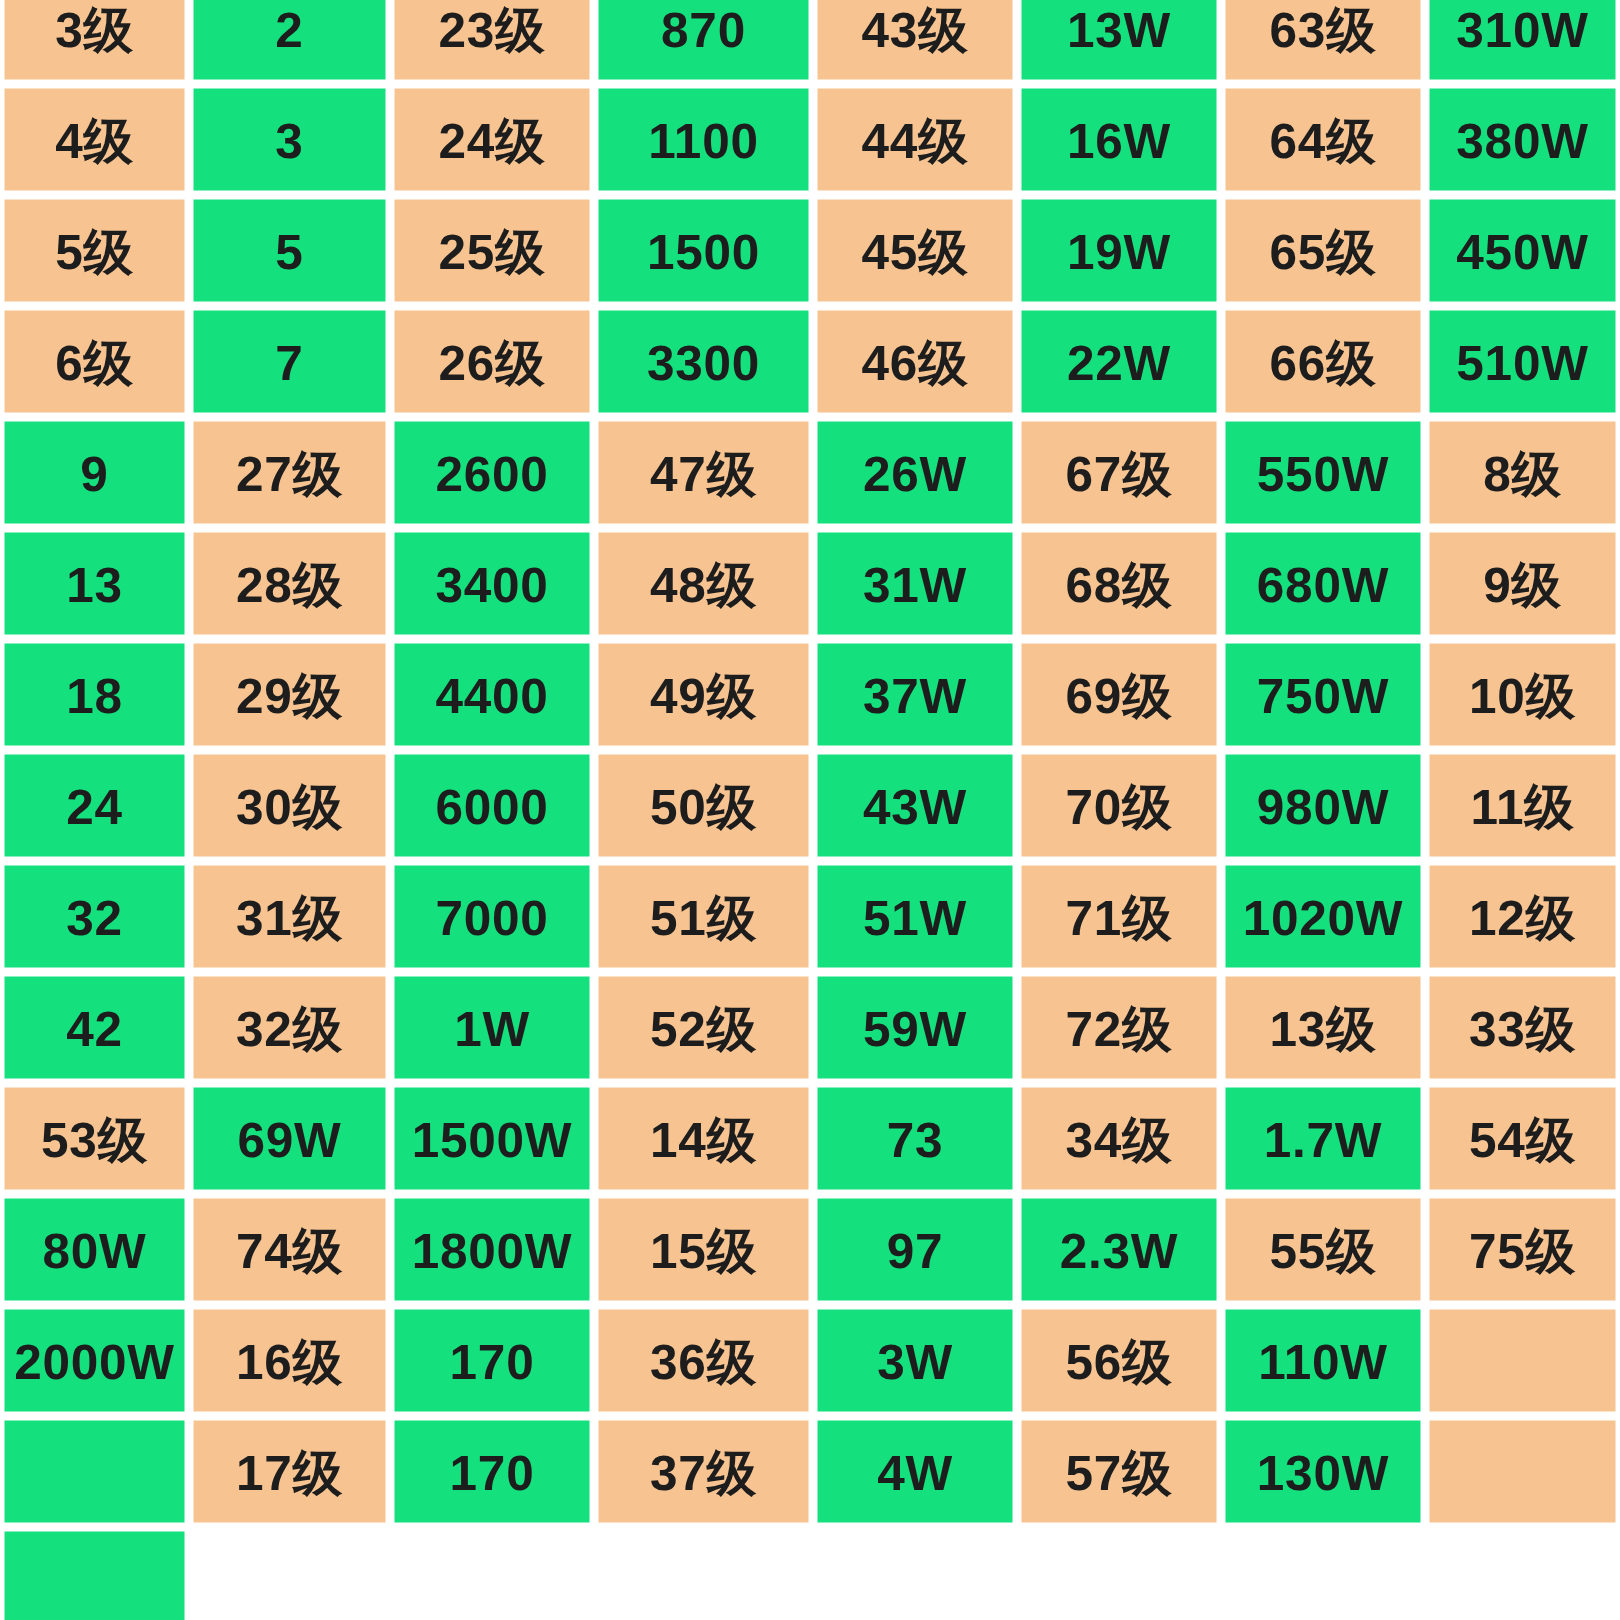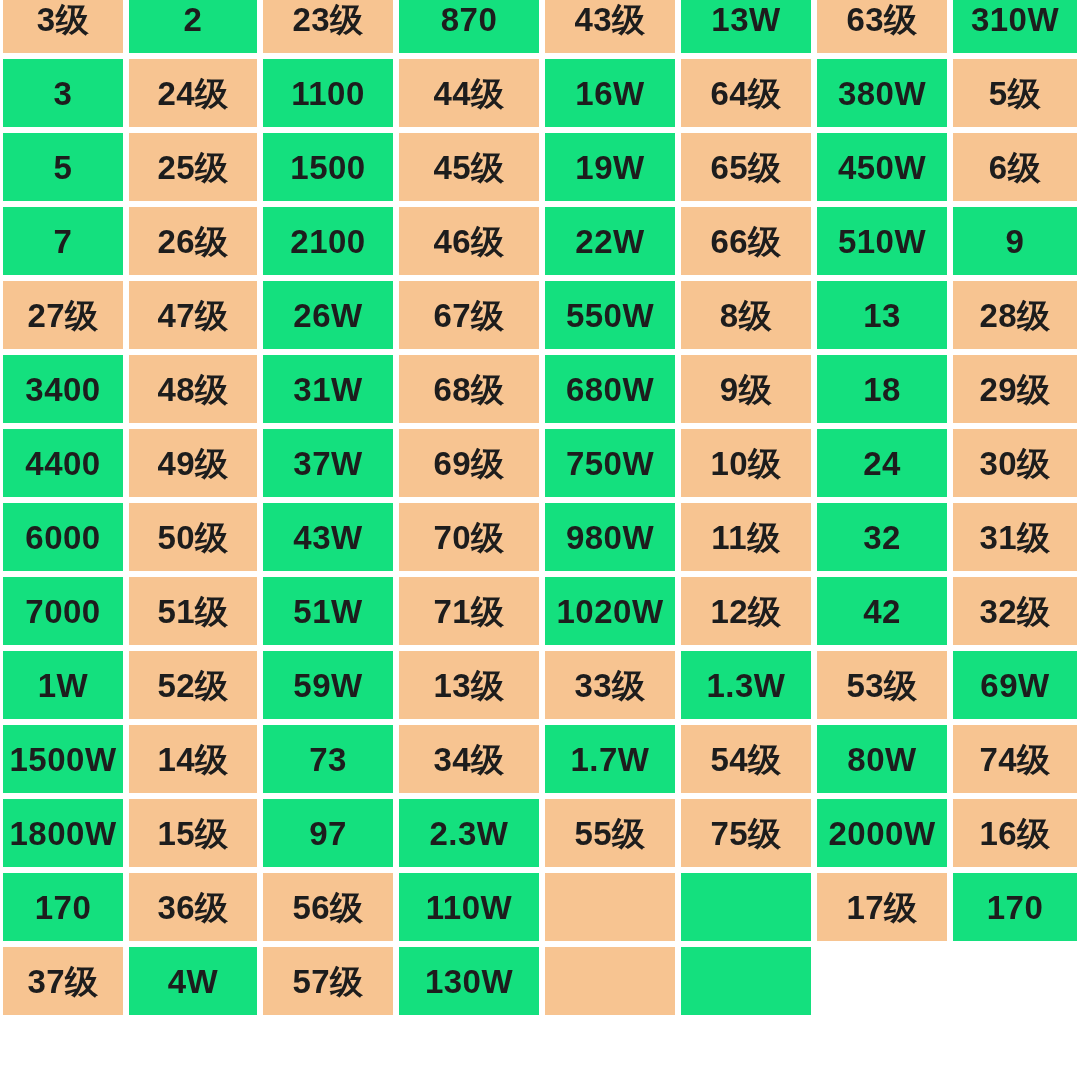--- a/index.html
+++ b/index.html
@@ -50,45 +50,47 @@
 
 <div id="grid">
     <div class="cell lvl">3级</div>
     <div class="cell val">2</div>
     <div class="cell lvl">23级</div>
     <div class="cell val">870</div>
     <div class="cell lvl">43级</div>
     <div class="cell val">13W</div>
     <div class="cell lvl">63级</div>
     <div class="cell val">310W</div>
+    <div class="cell lvl">4级</div>
     <div class="cell val">3</div>
     <div class="cell lvl">24级</div>
     <div class="cell val">1100</div>
     <div class="cell lvl">44级</div>
     <div class="cell val">16W</div>
     <div class="cell lvl">64级</div>
     <div class="cell val">380W</div>
     <div class="cell lvl">5级</div>
     <div class="cell val">5</div>
     <div class="cell lvl">25级</div>
     <div class="cell val">1500</div>
     <div class="cell lvl">45级</div>
     <div class="cell val">19W</div>
     <div class="cell lvl">65级</div>
     <div class="cell val">450W</div>
     <div class="cell lvl">6级</div>
     <div class="cell val">7</div>
     <div class="cell lvl">26级</div>
-    <div class="cell val">2100</div>
+    <div class="cell val">3300</div>
     <div class="cell lvl">46级</div>
     <div class="cell val">22W</div>
     <div class="cell lvl">66级</div>
     <div class="cell val">510W</div>
     <div class="cell val">9</div>
     <div class="cell lvl">27级</div>
+    <div class="cell val">2600</div>
     <div class="cell lvl">47级</div>
     <div class="cell val">26W</div>
     <div class="cell lvl">67级</div>
     <div class="cell val">550W</div>
     <div class="cell lvl">8级</div>
     <div class="cell val">13</div>
     <div class="cell lvl">28级</div>
     <div class="cell val">3400</div>
     <div class="cell lvl">48级</div>
     <div class="cell val">31W</div>
@@ -117,43 +119,44 @@
     <div class="cell lvl">51级</div>
     <div class="cell val">51W</div>
     <div class="cell lvl">71级</div>
     <div class="cell val">1020W</div>
     <div class="cell lvl">12级</div>
     <div class="cell val">42</div>
     <div class="cell lvl">32级</div>
     <div class="cell val">1W</div>
     <div class="cell lvl">52级</div>
     <div class="cell val">59W</div>
+    <div class="cell lvl">72级</div>
     <div class="cell lvl">13级</div>
     <div class="cell lvl">33级</div>
-    <div class="cell val">1.3W</div>
     <div class="cell lvl">53级</div>
     <div class="cell val">69W</div>
     <div class="cell val">1500W</div>
     <div class="cell lvl">14级</div>
     <div class="cell val">73</div>
     <div class="cell lvl">34级</div>
     <div class="cell val">1.7W</div>
     <div class="cell lvl">54级</div>
     <div class="cell val">80W</div>
     <div class="cell lvl">74级</div>
     <div class="cell val">1800W</div>
     <div class="cell lvl">15级</div>
     <div class="cell val">97</div>
     <div class="cell val">2.3W</div>
     <div class="cell lvl">55级</div>
     <div class="cell lvl">75级</div>
     <div class="cell val">2000W</div>
     <div class="cell lvl">16级</div>
     <div class="cell val">170</div>
     <div class="cell lvl">36级</div>
+    <div class="cell val">3W</div>
     <div class="cell lvl">56级</div>
     <div class="cell val">110W</div>
     <div class="cell lvl empty"></div>
     <div class="cell val empty"></div>
     <div class="cell lvl">17级</div>
     <div class="cell val">170</div>
     <div class="cell lvl">37级</div>
     <div class="cell val">4W</div>
     <div class="cell lvl">57级</div>
     <div class="cell val">130W</div>

